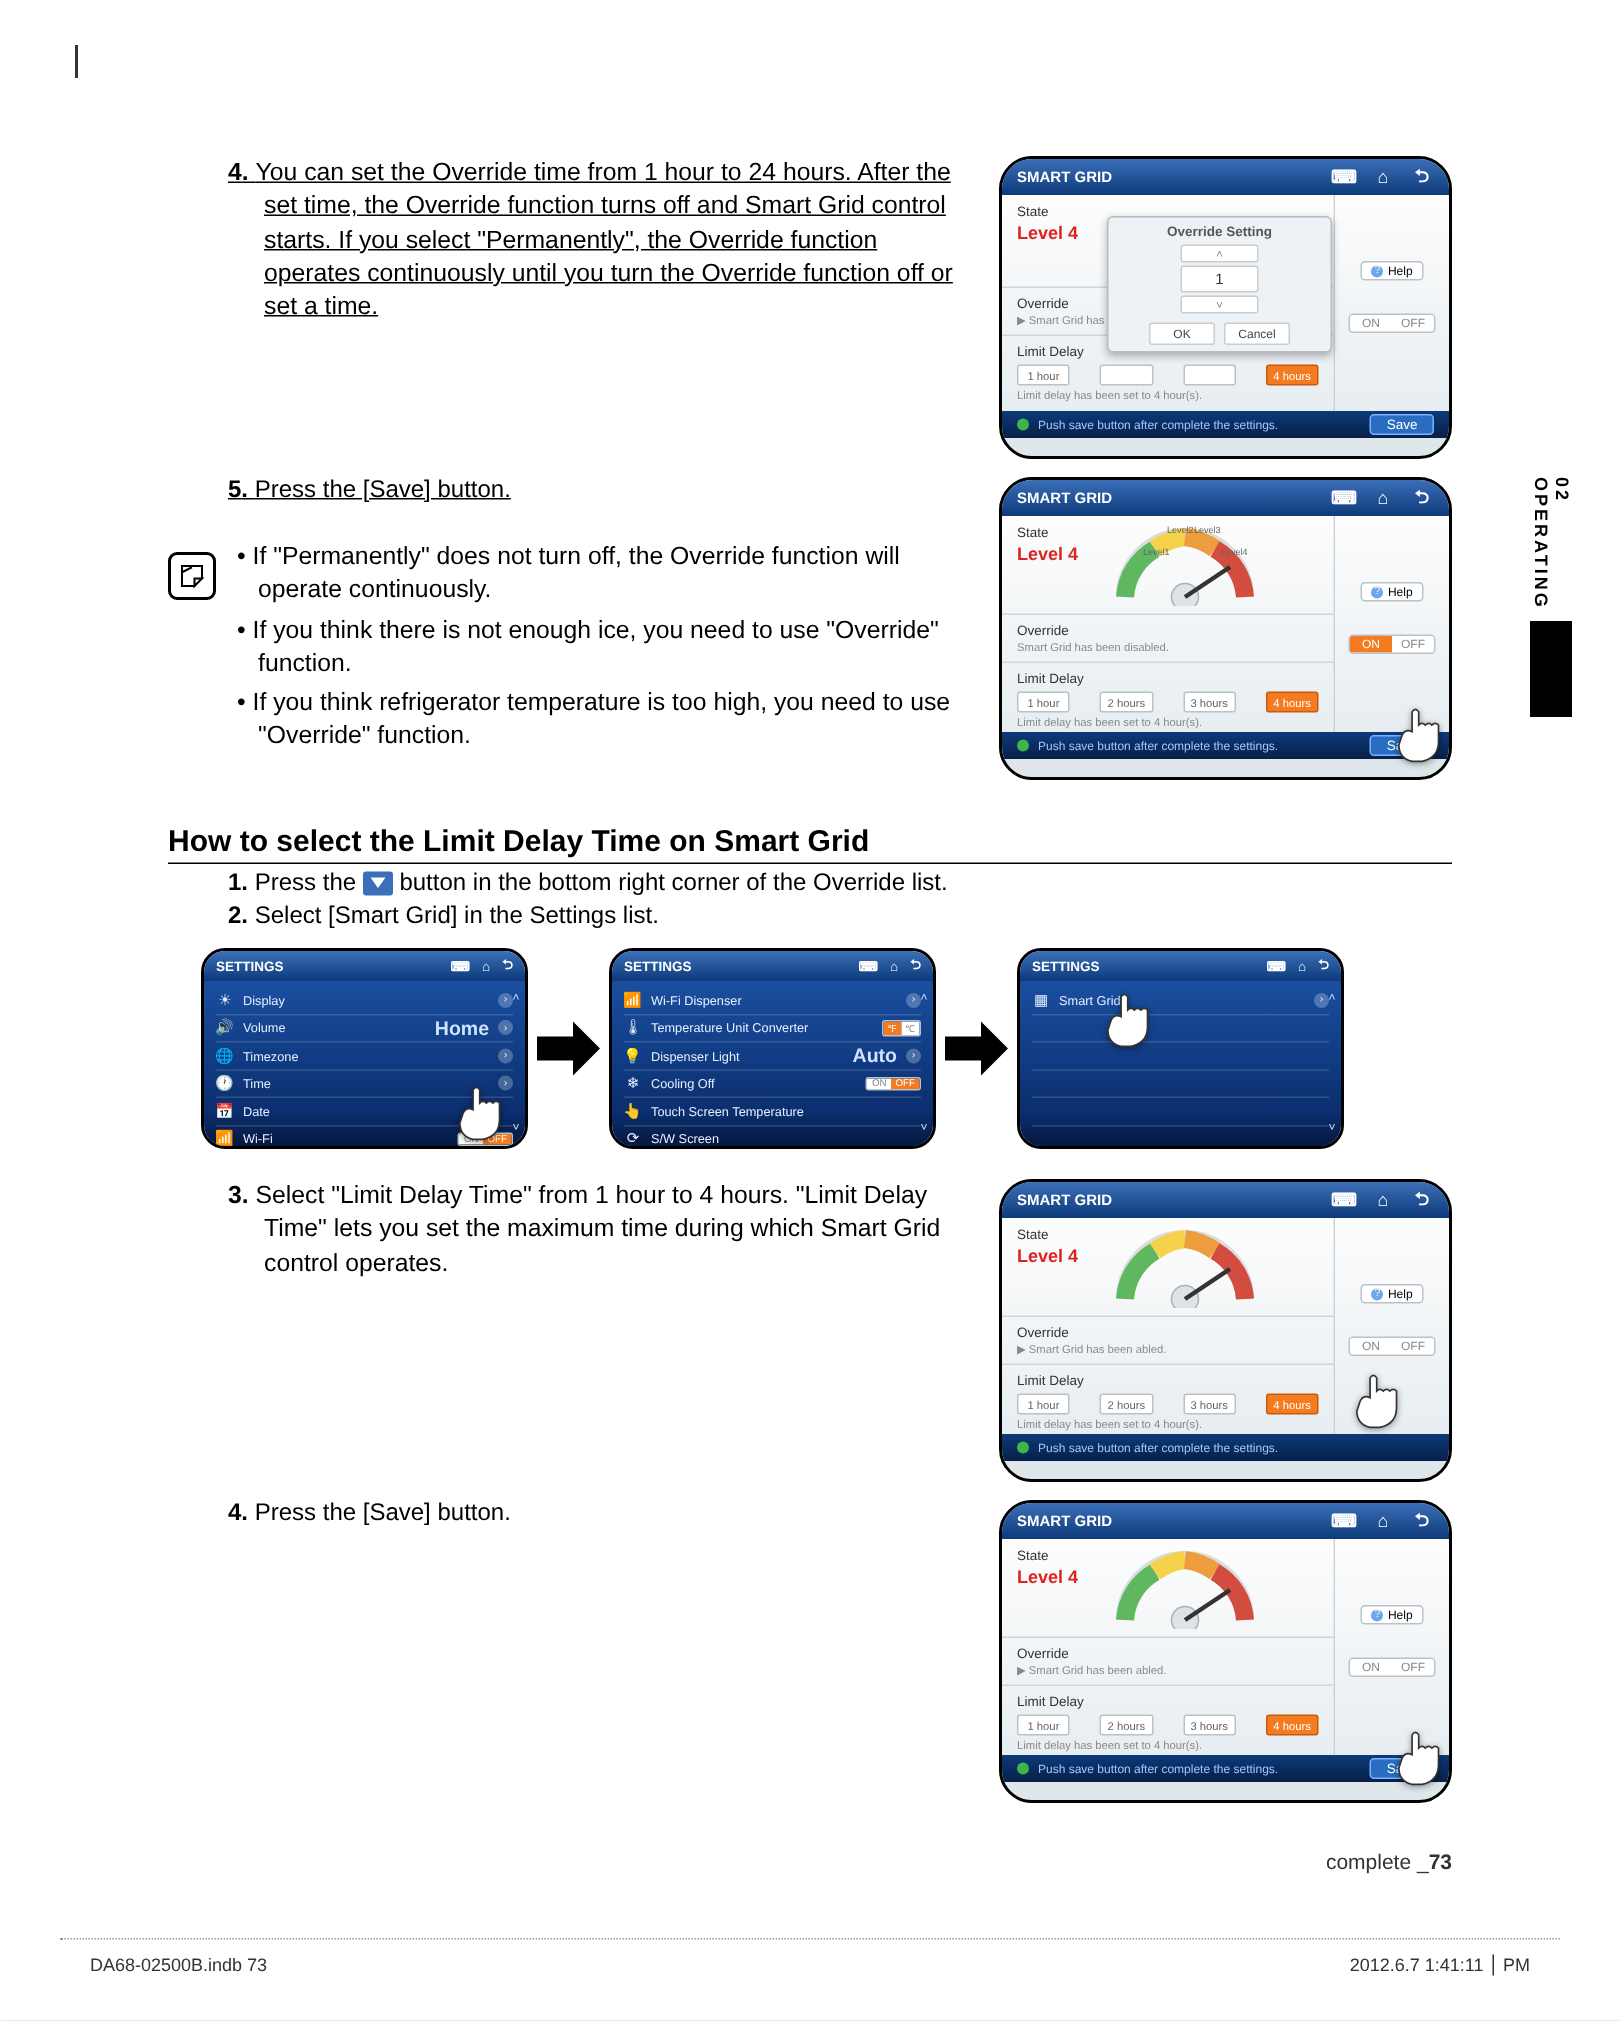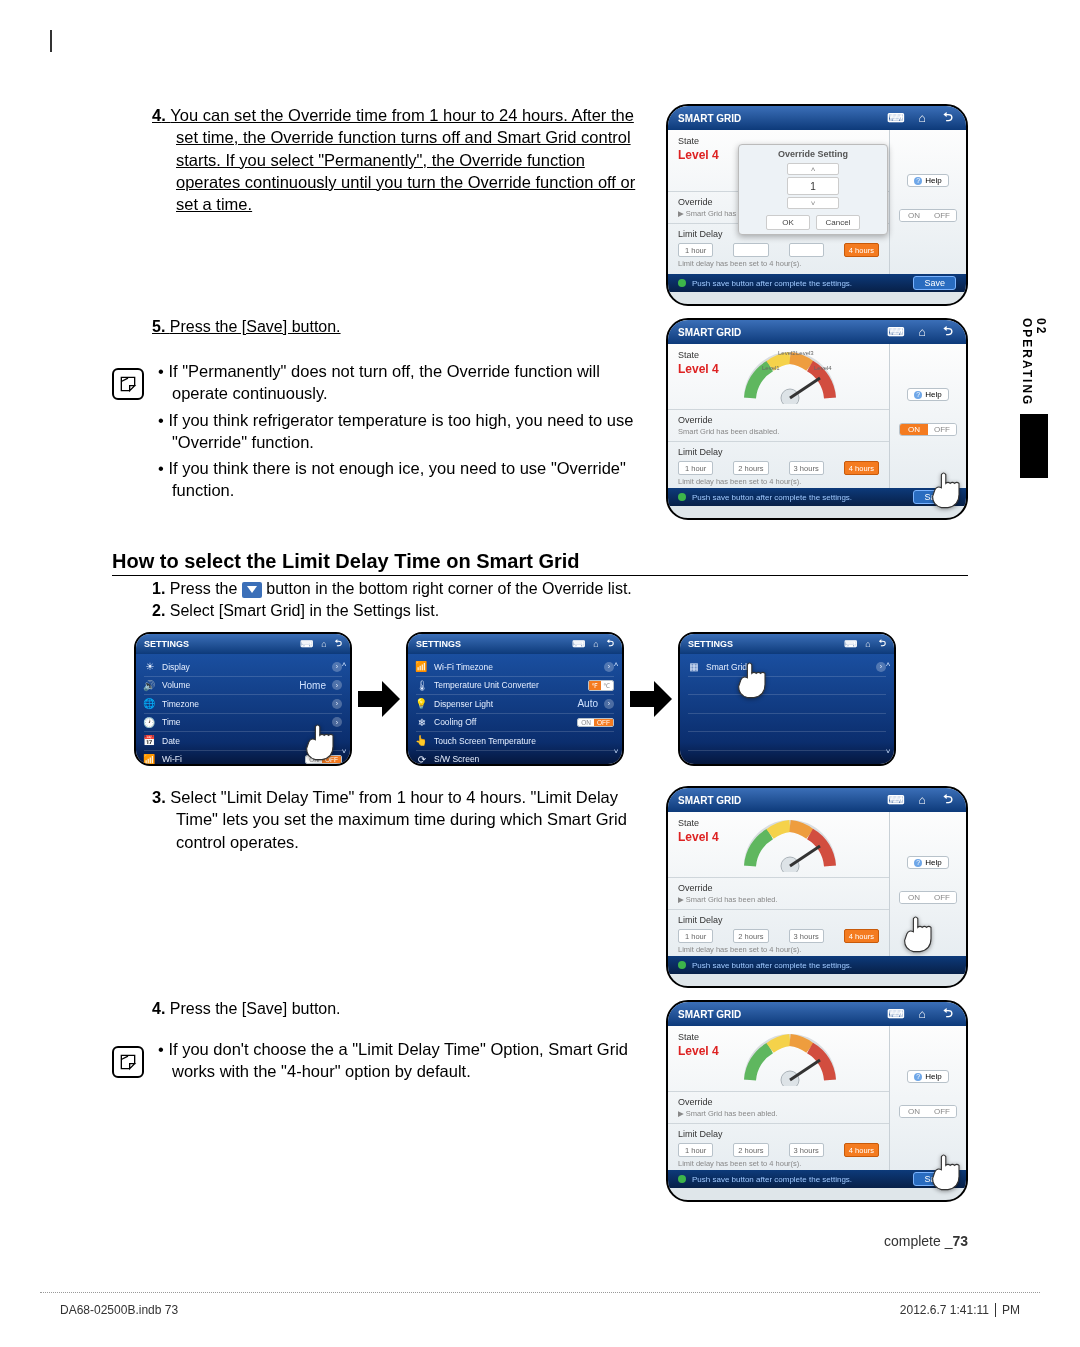--- a/index.html
+++ b/index.html
@@ -433,22 +433,23 @@
     color: #e6efff;
     font-size: 8.5px;
   }
   .set-panel .li .ic {
     width: 12px; height: 12px;
     display: flex; align-items: center; justify-content: center;
     font-size: 10px;
   }
   .set-panel .li .sp { flex: 1; }
   .set-panel .li .tag {
-    font-size: 10px;
+    font-size: 13px;
     color: #cfe2ff;
+    font-weight: bold;
   }
   .set-panel .li .chev {
     width: 10px; height: 10px; border-radius: 50%;
     background: rgba(255,255,255,0.25);
     display:flex;align-items:center;justify-content:center;
     font-size:7px;
   }
   .set-panel .scroll {
     position: absolute;
     right: 2px; top: 6px; width: 8px; height: 96px;
@@ -612,22 +613,22 @@
         <div style="display:flex;gap:14px;align-items:flex-start;">
           <div class="note-icon">
             <svg viewBox="0 0 24 24">
                 <path d="M4 4 L20 4 L20 14 L14 14 L14 20 L4 20 Z M14 14 L20 14 L14 20 Z" fill="none" stroke="#000" stroke-width="1.6"></path>
                 <path d="M4 9 L12 5" stroke="#000" stroke-width="1.6"></path>
               </svg>
           </div>
           <div class="txt" style="flex:1;">
             <ul class="bullets" style="margin-left:0;">
               <li>If "Permanently" does not turn off, the Override function will operate continuously.</li>
+              <li>If you think there is not enough ice, you need to use "Override" function.</li>
               <li>If you think refrigerator temperature is too high, you need to use "Override" function.</li>
-              <li>If you think there is not enough ice, you need to use "Override" function.</li>
             </ul>
           </div>
         </div>
       </div>
 
       <div class="panel">
         <div class="titlebar">
           <span>SMART GRID</span>
           <span class="sp"></span>
           <span class="tb-ic">⌨</span>
@@ -774,21 +775,21 @@
         <div class="titlebar">
           <span>SETTINGS</span>
             <span class="sp"></span>
           <span class="tb-ic">⌨</span>
             <span class="tb-ic">⌂</span>
             <span class="tb-ic">⮌</span>
         </div>
         <div class="list">
           <div class="li">
               <span class="ic">📶</span>
-              <span>Wi-Fi Timezone</span>
+              <span>Wi-Fi Dispenser</span>
               <span class="sp"></span>
               <span class="chev">›</span>
             </div>
           <div class="li">
               <span class="ic">🌡</span>
               <span>Temperature Unit Converter</span>
               <span class="sp"></span>
               <span class="mini-toggle">
                 <span class="sel">℉</span>
                 <span>℃</span>
@@ -937,33 +938,20 @@
     </div>
 
     <div class="gap12"></div>
 
     <div class="row">
       <div style="display:flex;flex-direction:column;flex:1;">
         <ol class="steps3" style="counter-reset: step3 3;">
           <li>Press the [Save] button.</li>
         </ol>
         <div class="gap12"></div>
-        <div style="display:flex;gap:14px;align-items:flex-start;">
-          <div class="note-icon">
-            <svg viewBox="0 0 24 24">
-                <path d="M4 4 L20 4 L20 14 L14 14 L14 20 L4 20 Z M14 14 L20 14 L14 20 Z" fill="none" stroke="#000" stroke-width="1.6"></path>
-                <path d="M4 9 L12 5" stroke="#000" stroke-width="1.6"></path>
-              </svg>
-          </div>
-          <div class="txt">
-            <ul class="bullets" style="margin-left:0;">
-              <li>If you don't choose the a "Limit Delay Time" Option, Smart Grid works with the "4-hour" option by default.</li>
-            </ul>
-          </div>
-        </div>
       </div>
       <div class="panel">
         <div class="titlebar">
           <span>SMART GRID</span>
             <span class="sp"></span>
           <span class="tb-ic">⌨</span>
             <span class="tb-ic">⌂</span>
             <span class="tb-ic">⮌</span>
         </div>
         <div class="main">

